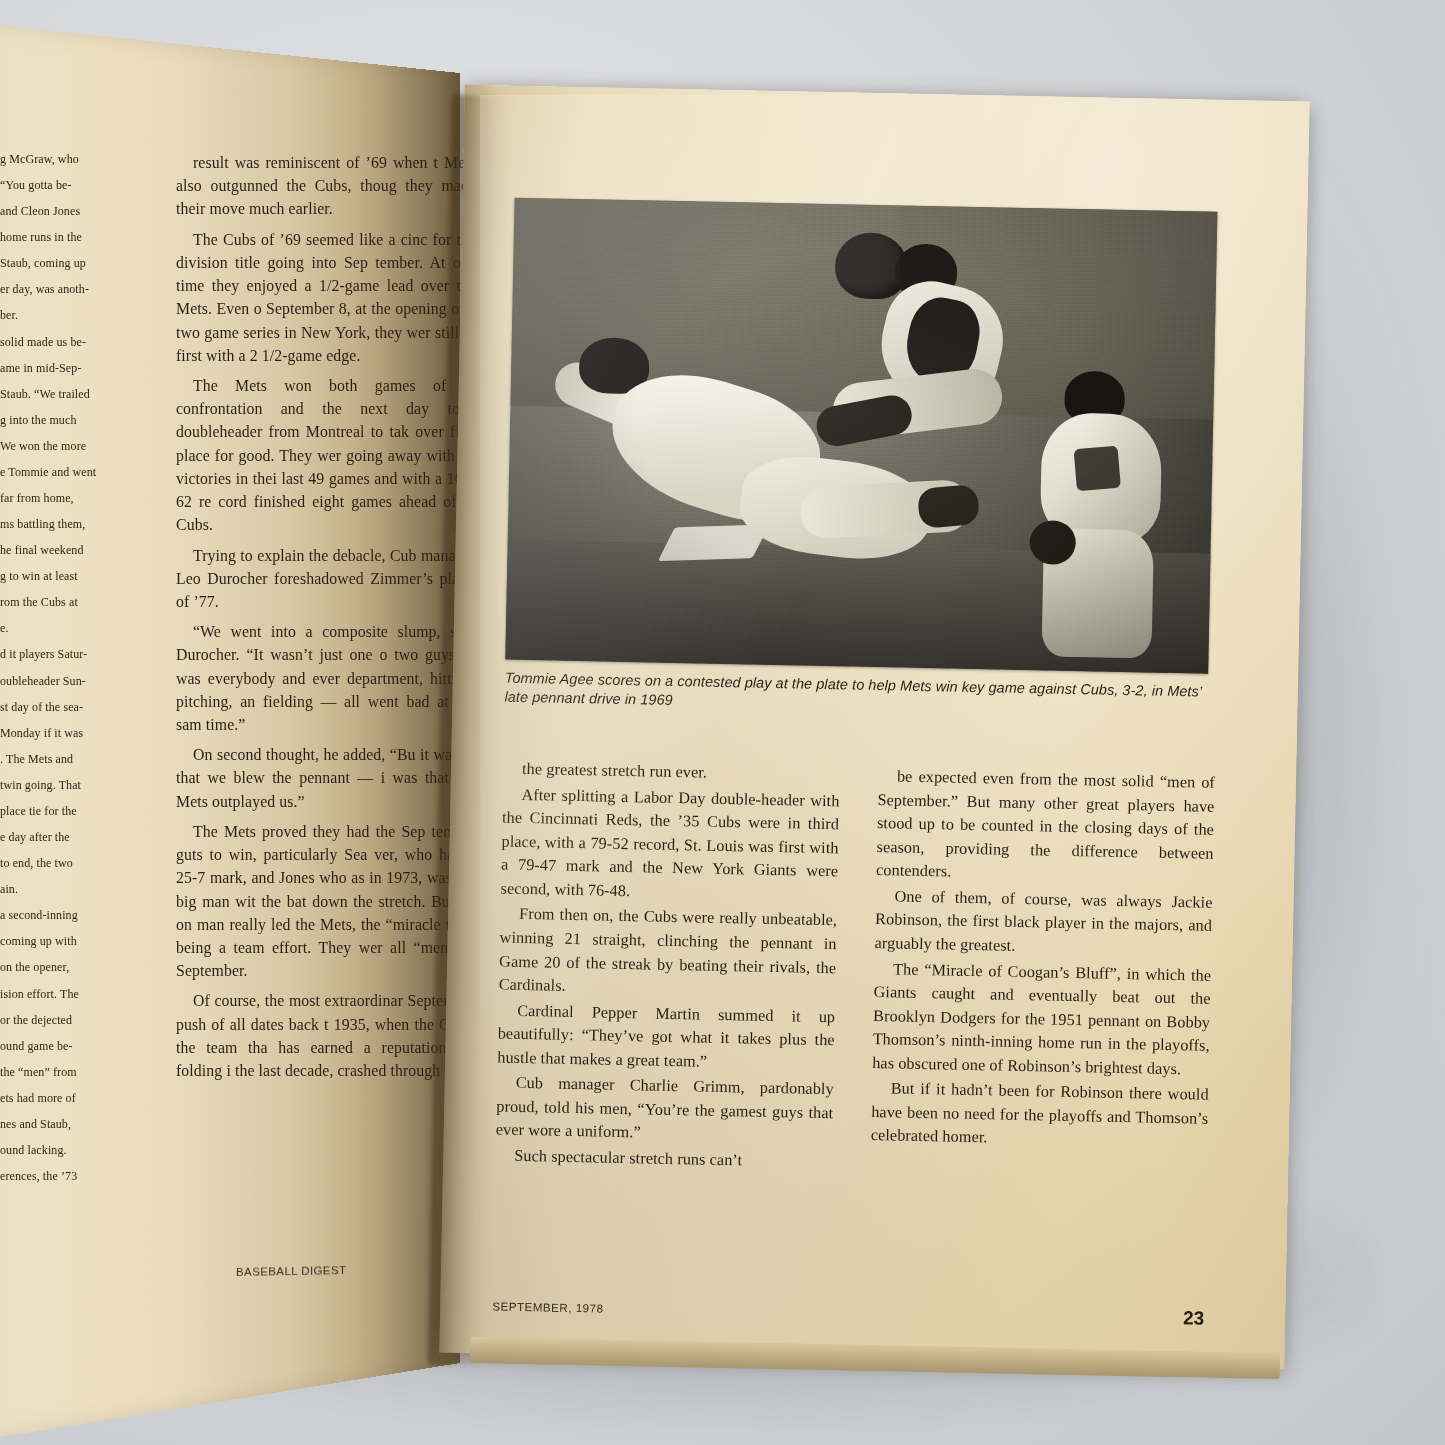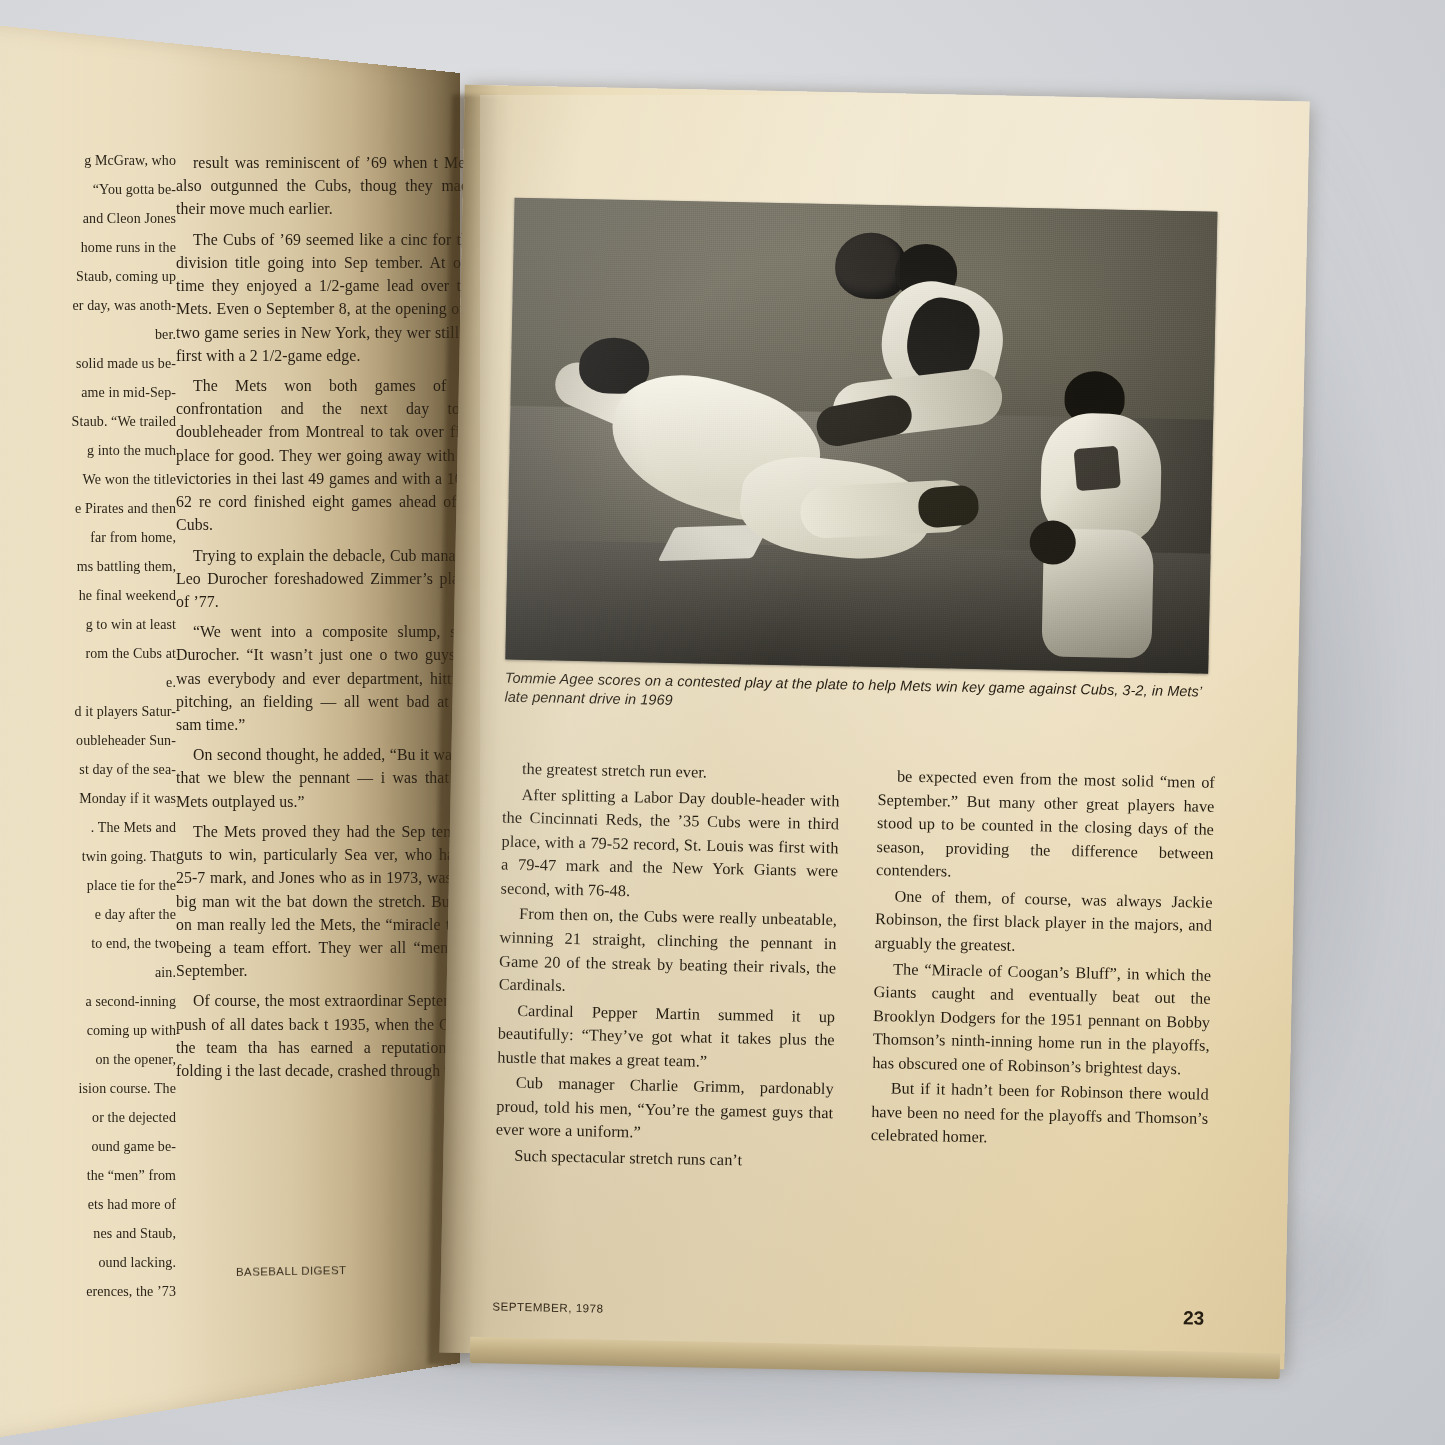--- a/index.html
+++ b/index.html
@@ -109,24 +109,24 @@
     transform: rotate(1.15deg);
     border-radius: 0 0 3px 3px;
   }
 
   
   .left-col {
     position: absolute;
     left: 0px;
     top: 96px;
     width: 176px;
-    font-size: 14px;
+    font-size: 12px;
     line-height: 1.465;
     color: #2b2418;
-    text-align: right;
+    text-align: left;
     letter-spacing: 0.1px;
   }
   .left-col p { margin: 0 0 8.5px 0; }
 
   .left-col2 {
     position: absolute;
     left: 176px;
     top: 96px;
     width: 300px;
     font-size: 15.8px;
@@ -386,42 +386,42 @@
         <p class="noind">“You gotta be-</p>
         <p class="noind">and Cleon Jones</p>
         <p class="noind">home runs in the</p>
         <p class="noind">Staub, coming up</p>
         <p class="noind">er day, was anoth-</p>
         <p class="noind">ber.</p>
         <p class="noind">solid made us be-</p>
         <p class="noind">ame in mid-Sep-</p>
         <p class="noind">Staub. “We trailed</p>
         <p class="noind">g into the much</p>
-        <p class="noind">We won the title</p>
-        <p class="noind">e Pirates and then</p>
+        <p class="noind">We won the more</p>
+        <p class="noind">e Tommie and went</p>
         <p class="noind">far from home,</p>
         <p class="noind">ms battling them,</p>
         <p class="noind">he final weekend</p>
         <p class="noind">g to win at least</p>
         <p class="noind">rom the Cubs at</p>
         <p class="noind">e.</p>
         <p class="noind">d it players Satur-</p>
         <p class="noind">oubleheader Sun-</p>
         <p class="noind">st day of the sea-</p>
         <p class="noind">Monday if it was</p>
         <p class="noind">. The Mets and</p>
         <p class="noind">twin going. That</p>
         <p class="noind">place tie for the</p>
         <p class="noind">e day after the</p>
         <p class="noind">to end, the two</p>
         <p class="noind">ain.</p>
         <p class="noind">a second-inning</p>
         <p class="noind">coming up with</p>
         <p class="noind">on the opener,</p>
-        <p class="noind">ision course. The</p>
+        <p class="noind">ision effort. The</p>
         <p class="noind">or the dejected</p>
         <p class="noind">ound game be-</p>
         <p class="noind">the “men” from</p>
         <p class="noind">ets had more of</p>
         <p class="noind">nes and Staub,</p>
         <p class="noind">ound lacking.</p>
         <p class="noind">erences, the ’73</p>
       </div>
     <div class="left-col2" id="leftB">
         <p>result was reminiscent of ’69 when t Mets also outgunned the Cubs, thoug they made their move much earlier.</p>

